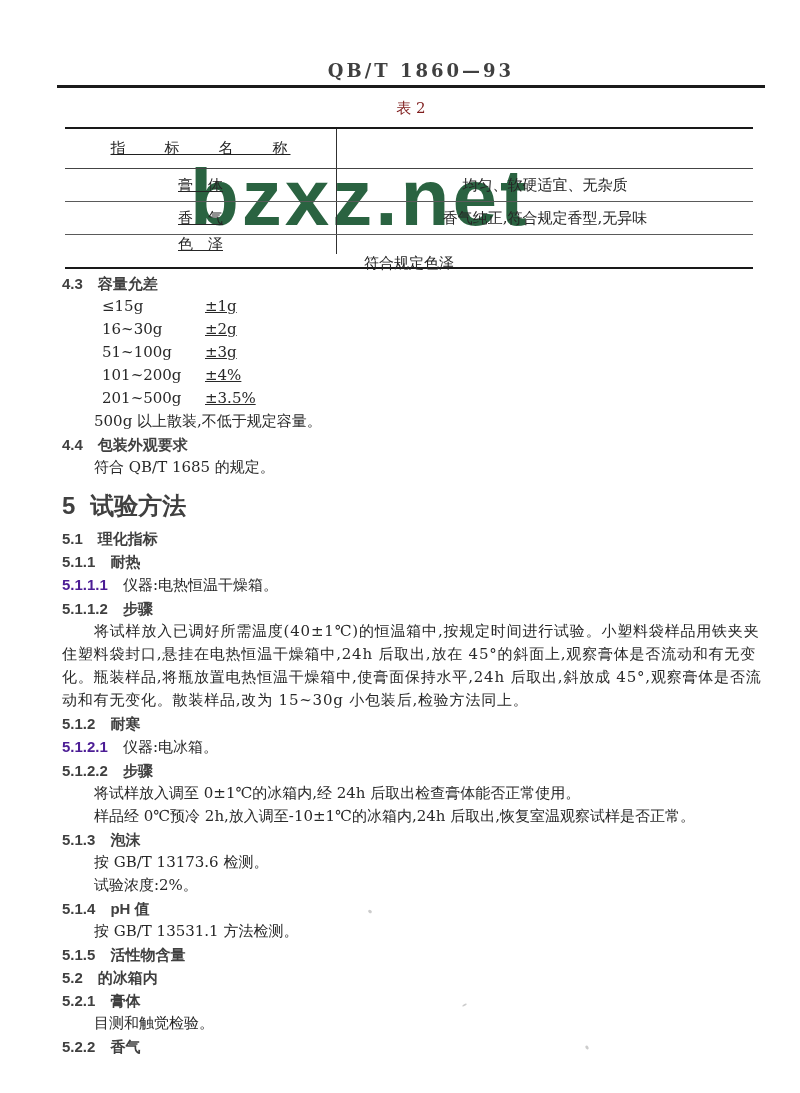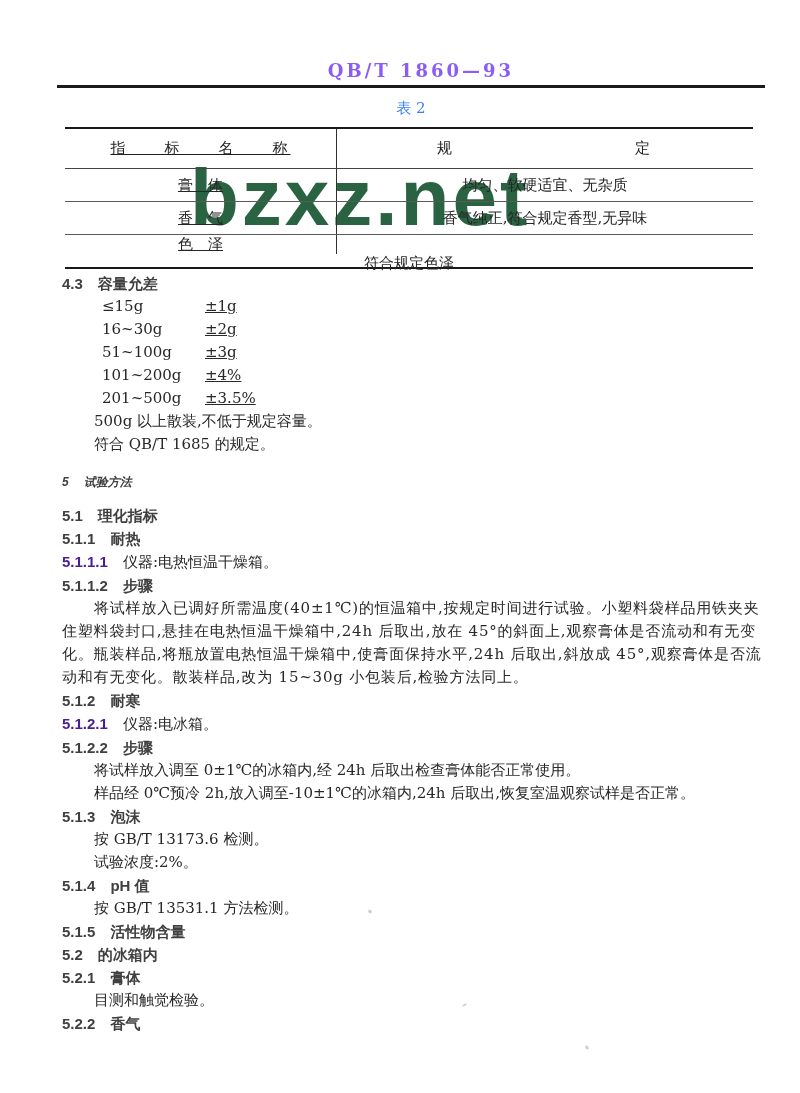--- a/index.html
+++ b/index.html
@@ -6,25 +6,25 @@
   body{
     width:800px;height:1093px;background:#ffffff;position:relative;overflow:hidden;
     font-family:"DejaVu Serif","Liberation Serif",serif;color:#262626;
     -webkit-font-smoothing:antialiased;
   }
   .page{position:absolute;inset:0;}
 
   
   .doc-number{
     position:absolute;top:60px;left:57px;width:708px;text-align:center;text-indent:20px;
-    font-size:18px;font-weight:bold;letter-spacing:3px;color:#8b5cf6;
+    font-size:18px;font-weight:bold;letter-spacing:3px;color:#404040;
   }
   .header-rule{position:absolute;top:85px;left:57px;width:708px;height:3px;background:#1b1b1b;}
 
-  .table-caption{position:absolute;top:99px;left:57px;width:708px;text-align:center;font-size:15px;color:#3b82f6;}
+  .table-caption{position:absolute;top:99px;left:57px;width:708px;text-align:center;font-size:15px;color:#7f1d1d;}
 
   
   .watermark{
     position:absolute;left:190px;top:152px;z-index:0;
     font-family:"Liberation Sans","DejaVu Sans",sans-serif;font-weight:bold;
     font-size:80px;letter-spacing:3px;color:#14532d;opacity:0.9;
   }
 
   
   .spec-table{position:absolute;left:65px;top:127px;width:688px;z-index:1;font-size:15px;}
@@ -36,21 +36,21 @@
   .c1{width:271px;border-right:1.5px solid #303030;text-decoration:underline;}
   .c2{flex:1;}
   .th{letter-spacing:3px;color:#1f1f1f;}
 
   
   .content{position:absolute;left:62px;top:272px;width:702px;z-index:1;font-size:15px;color:#282828;}
   .line{min-height:23px;line-height:23px;white-space:pre;}
   .line .num{margin-right:15px;}
   .sec{font-family:"Liberation Sans","DejaVu Sans",sans-serif;font-weight:bold;color:#404040;}
   .secnum .num{font-family:"Liberation Sans","DejaVu Sans",sans-serif;font-weight:bold;color:#4c1d95;}
-  .big{font-size:12px;margin-top:15px;margin-bottom:10px;font-style:italic;}
+  .big{font-size:24px;margin-top:15px;margin-bottom:10px;}
   .body{padding-left:32px;}
   .indent{padding-left:32px;}
   .para{letter-spacing:0.8px;}
   .tol{padding-left:40px;text-decoration:underline;}
   .tol .txt{display:inline-block;width:103px;}
 
   
   .speck{position:absolute;background:#8d8d8d;opacity:.45;border-radius:50%;z-index:1;}
   .speck.s1{left:368px;top:910px;width:4px;height:3px;transform:rotate(40deg);}
   .speck.s2{left:462px;top:1004px;width:5px;height:2px;transform:rotate(-30deg);}
@@ -64,21 +64,20 @@
   <div class="doc-number">QB/T 1860—93</div>
   <div class="header-rule"></div>
 
   <div class="watermark">bzxz.net</div>
 
   <div class="table-caption">表 2</div>
 
   <div class="spec-table">
     <div class="tr th-row">
       <div class="td c1 th">指　　标　　名　　称</div>
-      <div class="td c2 th">规　　　　　　　　　　定</div>
     </div>
     <div class="rows">
 
     <div class="tr">
           <div class="td c1">膏　体</div>
           <div class="td c2">均匀、软硬适宜、无杂质</div>
         </div>
         <div class="tr">
           <div class="td c1">香　气</div>
           <div class="td c2">香气纯正,符合规定香型,无异味</div>
@@ -92,20 +91,21 @@
 
   <div class="content">
 
   <div class="line sec"><span class="num">4.3</span><span class="txt">容量允差</span></div>
       <div class="line tol"><span class="txt">≤15g</span><span class="val">±1g</span></div>
       <div class="line tol"><span class="txt">16~30g</span><span class="val">±2g</span></div>
       <div class="line tol"><span class="txt">51~100g</span><span class="val">±3g</span></div>
       <div class="line tol"><span class="txt">101~200g</span><span class="val">±4%</span></div>
       <div class="line tol"><span class="txt">201~500g</span><span class="val">±3.5%</span></div>
       <div class="line body"><span class="txt">500g 以上散装,不低于规定容量。</span></div>
+      <div class="line sec"><span class="num">4.4</span><span class="txt">包装外观要求</span></div>
       <div class="line body"><span class="txt">符合 QB/T 1685 的规定。</span></div>
       <div class="line sec big"><span class="num">5</span><span class="txt">试验方法</span></div>
       <div class="line sec"><span class="num">5.1</span><span class="txt">理化指标</span></div>
       <div class="line sec"><span class="num">5.1.1</span><span class="txt">耐热</span></div>
       <div class="line secnum"><span class="num">5.1.1.1</span><span class="txt">仪器:电热恒温干燥箱。</span></div>
       <div class="line sec"><span class="num">5.1.1.2</span><span class="txt">步骤</span></div>
       <div class="line para indent"><span class="txt">将试样放入已调好所需温度(40±1℃)的恒温箱中,按规定时间进行试验。小塑料袋样品用铁夹夹</span></div>
       <div class="line para"><span class="txt">住塑料袋封口,悬挂在电热恒温干燥箱中,24h 后取出,放在 45°的斜面上,观察膏体是否流动和有无变</span></div>
       <div class="line para"><span class="txt">化。瓶装样品,将瓶放置电热恒温干燥箱中,使膏面保持水平,24h 后取出,斜放成 45°,观察膏体是否流</span></div>
       <div class="line para"><span class="txt">动和有无变化。散装样品,改为 15~30g 小包装后,检验方法同上。</span></div>

